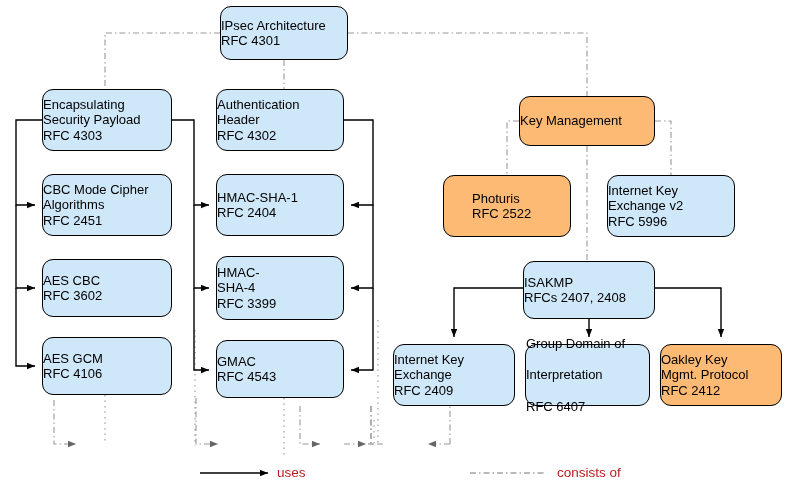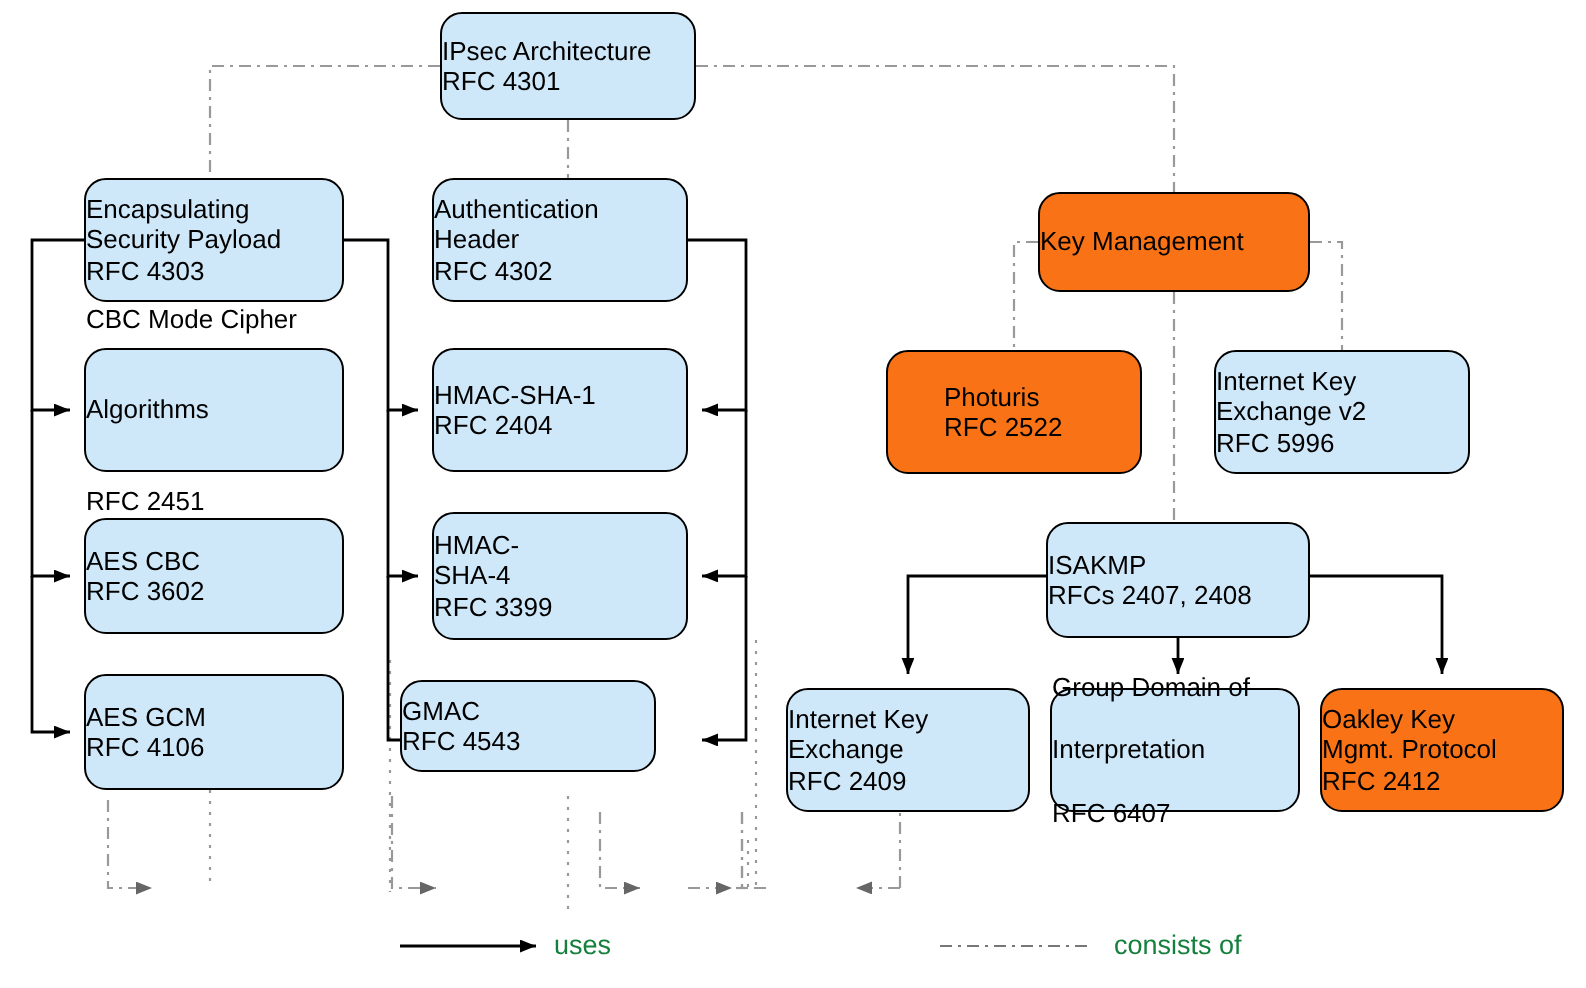--- a/index.html
+++ b/index.html
@@ -33,26 +33,26 @@
     flex-direction: column;
     align-items: flex-start;
     justify-content: center;
     text-align: center;
     font-size: 13px;
     line-height: 15.5px;
     color: #000000;
     background: #cfe8f9;
     z-index: 5;
   }
-  .node.white { background: #f97316; }
+  .node.white { background: #fdba74; }
   .node .ln { display: block; white-space: nowrap; }
   .legend-label {
     position: absolute;
     font-size: 13.5px;
-    color: #15803d;
+    color: #b91c1c;
     white-space: nowrap;
   }
 </style>
 </head>
 <body>
 
 <div id="canvas">
 
   <svg id="edges" viewBox="0 0 793 494" width="793" height="494" xmlns="http://www.w3.org/2000/svg">
     <defs>
@@ -137,21 +137,21 @@
         <span class="ln">RFC 4303</span>
       </div>
       <div class="node" style="left: 216px; top: 89px; width: 128px; height: 62px;">
         <span class="ln">Authentication</span>
         <span class="ln">Header</span>
         <span class="ln">RFC 4302</span>
       </div>
       <div class="node white" style="left: 519px; top: 96px; width: 136px; height: 50px;">
         <span class="ln">Key Management</span>
       </div>
-      <div class="node" style="left: 42px; top: 174px; width: 130px; height: 62px; gap: 30px;">
+      <div class="node" style="left: 42px; top: 174px; width: 130px; height: 62px;">
         <span class="ln">CBC Mode Cipher</span>
         <span class="ln">Algorithms</span>
         <span class="ln">RFC 2451</span>
       </div>
       <div class="node" style="left: 216px; top: 174px; width: 128px; height: 62px;">
         <span class="ln">HMAC-SHA-1</span>
         <span class="ln">RFC 2404</span>
       </div>
       <div class="node white" style="left: 443px; top: 175px; width: 128px; height: 62px; padding-left: 28px;">
         <span class="ln">Photuris</span>
@@ -172,21 +172,21 @@
         <span class="ln">RFC 3399</span>
       </div>
       <div class="node" style="left: 523px; top: 261px; width: 132px; height: 58px;">
         <span class="ln">ISAKMP</span>
         <span class="ln">RFCs 2407, 2408</span>
       </div>
       <div class="node" style="left: 42px; top: 337px; width: 130px; height: 58px;">
         <span class="ln">AES GCM</span>
         <span class="ln">RFC 4106</span>
       </div>
-      <div class="node" style="left: 200px; top: 340px; width: 128px; height: 46px;">
+      <div class="node" style="left: 216px; top: 340px; width: 128px; height: 58px;">
         <span class="ln">GMAC</span>
         <span class="ln">RFC 4543</span>
       </div>
       <div class="node" style="left: 393px; top: 344px; width: 122px; height: 62px;">
         <span class="ln">Internet Key</span>
         <span class="ln">Exchange</span>
         <span class="ln">RFC 2409</span>
       </div>
       <div class="node" style="left: 525px; top: 344px; width: 125px; height: 62px; gap: 16px;">
         <span class="ln">Group Domain of</span>

